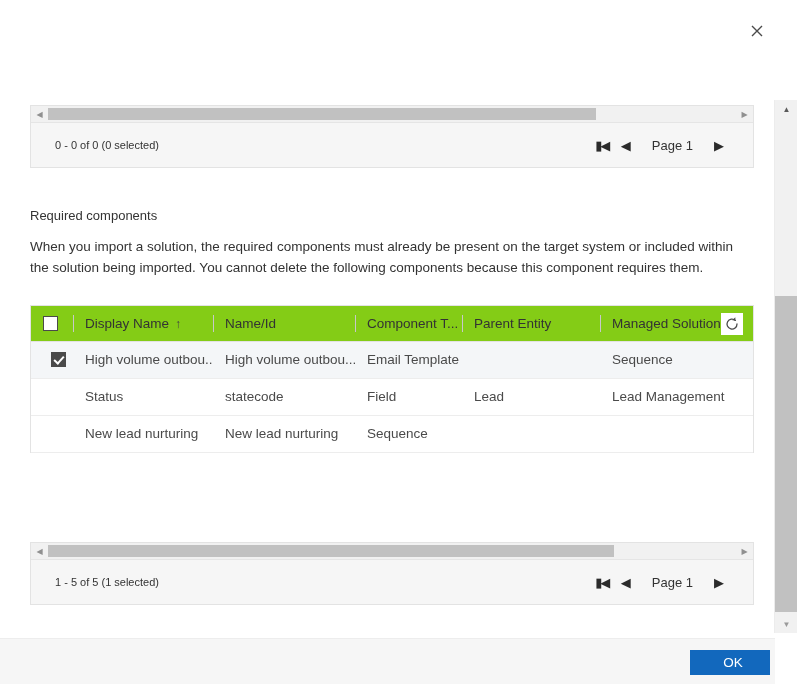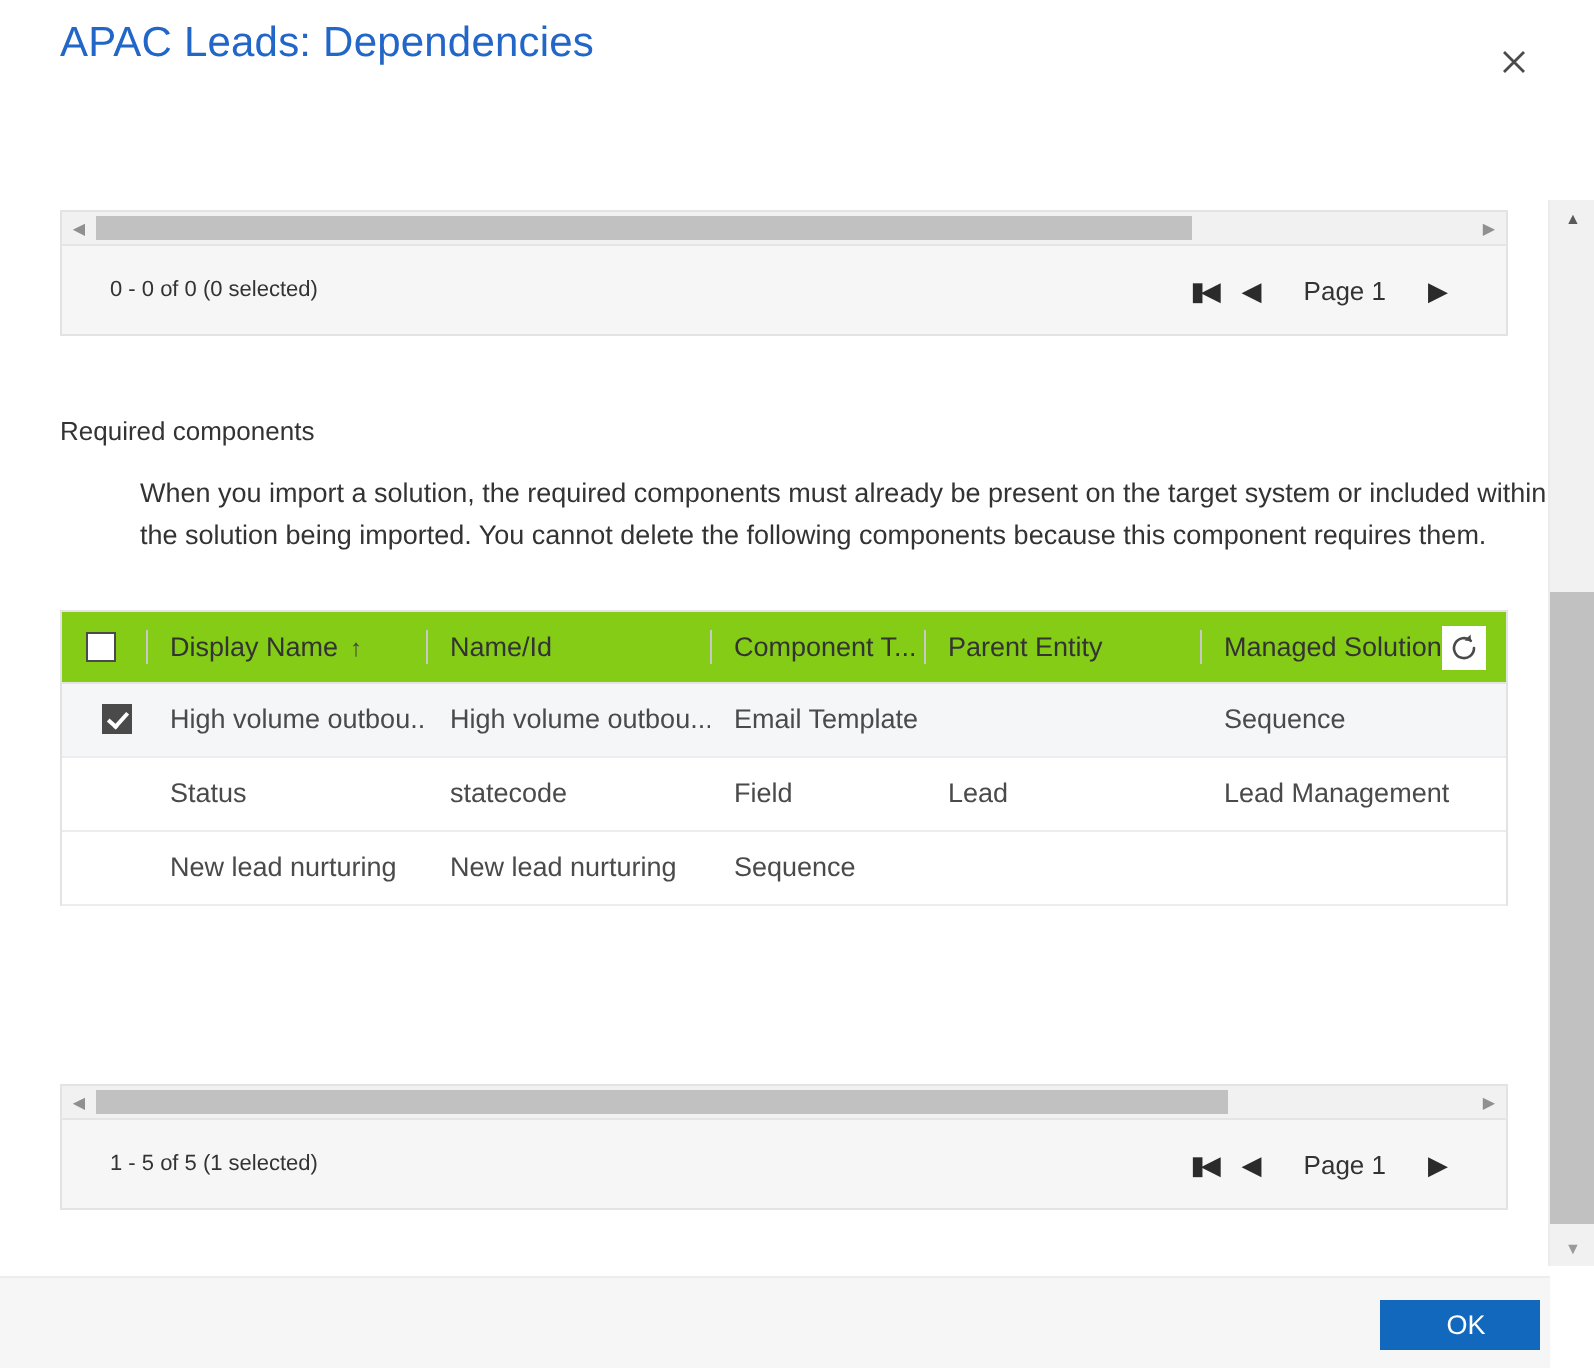--- a/index.html
+++ b/index.html
@@ -109,21 +109,20 @@
     font-size: 13px;
     color: #333333;
   }
   .section-body {
     position: absolute;
     left: 30px; top: 236px;
     width: 712px;
     font-size: 13.5px;
     line-height: 21px;
     color: #333333;
-    margin-left: 40px;
   }
 
   
   .table-wrap {
     position: absolute;
     left: 30px; top: 305px;
     width: 724px;
     border: 1px solid #e3e3e3;
     border-bottom: none;
     background: #ffffff;
@@ -248,21 +247,20 @@
     cursor: pointer;
     font-family: inherit;
     padding-left: 12px;
   }
 </style>
 </head>
 <body>
 
 <div class="dialog">
 
-  <div class="dlg-title">APAC Leads: Dependencies</div>
   <button class="close-btn">
     <svg width="12" height="12" viewBox="0 0 12 12" aria-hidden="true">
       <path d="M1 1 L11 11 M11 1 L1 11" stroke="#4a4a4a" stroke-width="1.4" fill="none"></path>
     </svg>
   </button>
 
   <div class="grid-panel" style="left:30px; top:105px; width:724px;">
     <div class="hscroll">
       <div class="arrow-l">◀</div>
       <div class="thumb" style="left:17px; width:548px;"></div>

